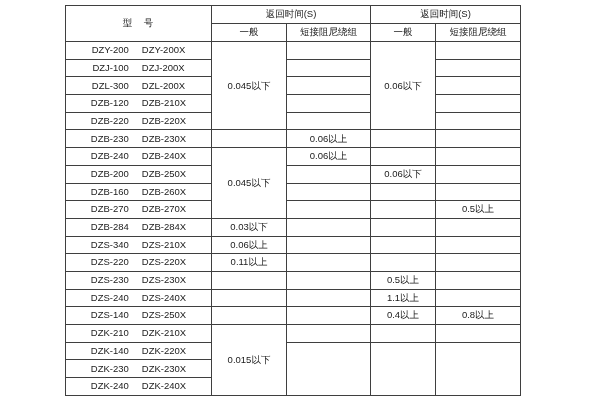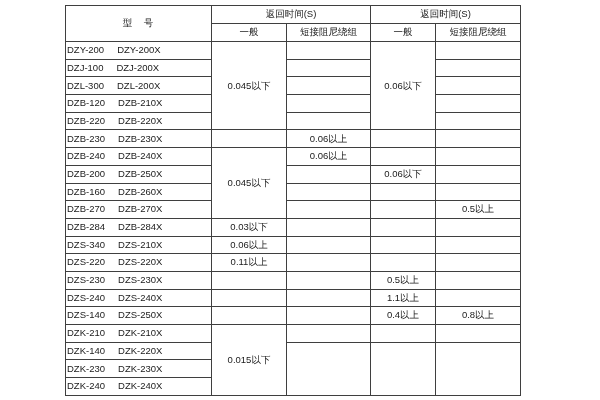--- a/index.html
+++ b/index.html
@@ -15,21 +15,21 @@
     background:#ffffff;
   }
   table.spec td{
     border:1px solid #3f3f3f;
     text-align:center;vertical-align:middle;
     font-size:9.5px;line-height:1.1;padding:0 1px;
     overflow:hidden;white-space:nowrap;
   }
   thead tr{height:18px;}
   tbody tr{height:17.7px;}
-  .model-wrap{display:flex;justify-content:flex-start;gap:13px;}
+  .model-wrap{display:flex;justify-content:center;gap:13px;}
   .model-wrap span{display:block;}
   .hdr-model{letter-spacing:1px;}
 </style>
 </head>
 <body>
 
 <div class="canvas">
   <table class="spec">
     <colgroup>
       <col style="width:146px">

